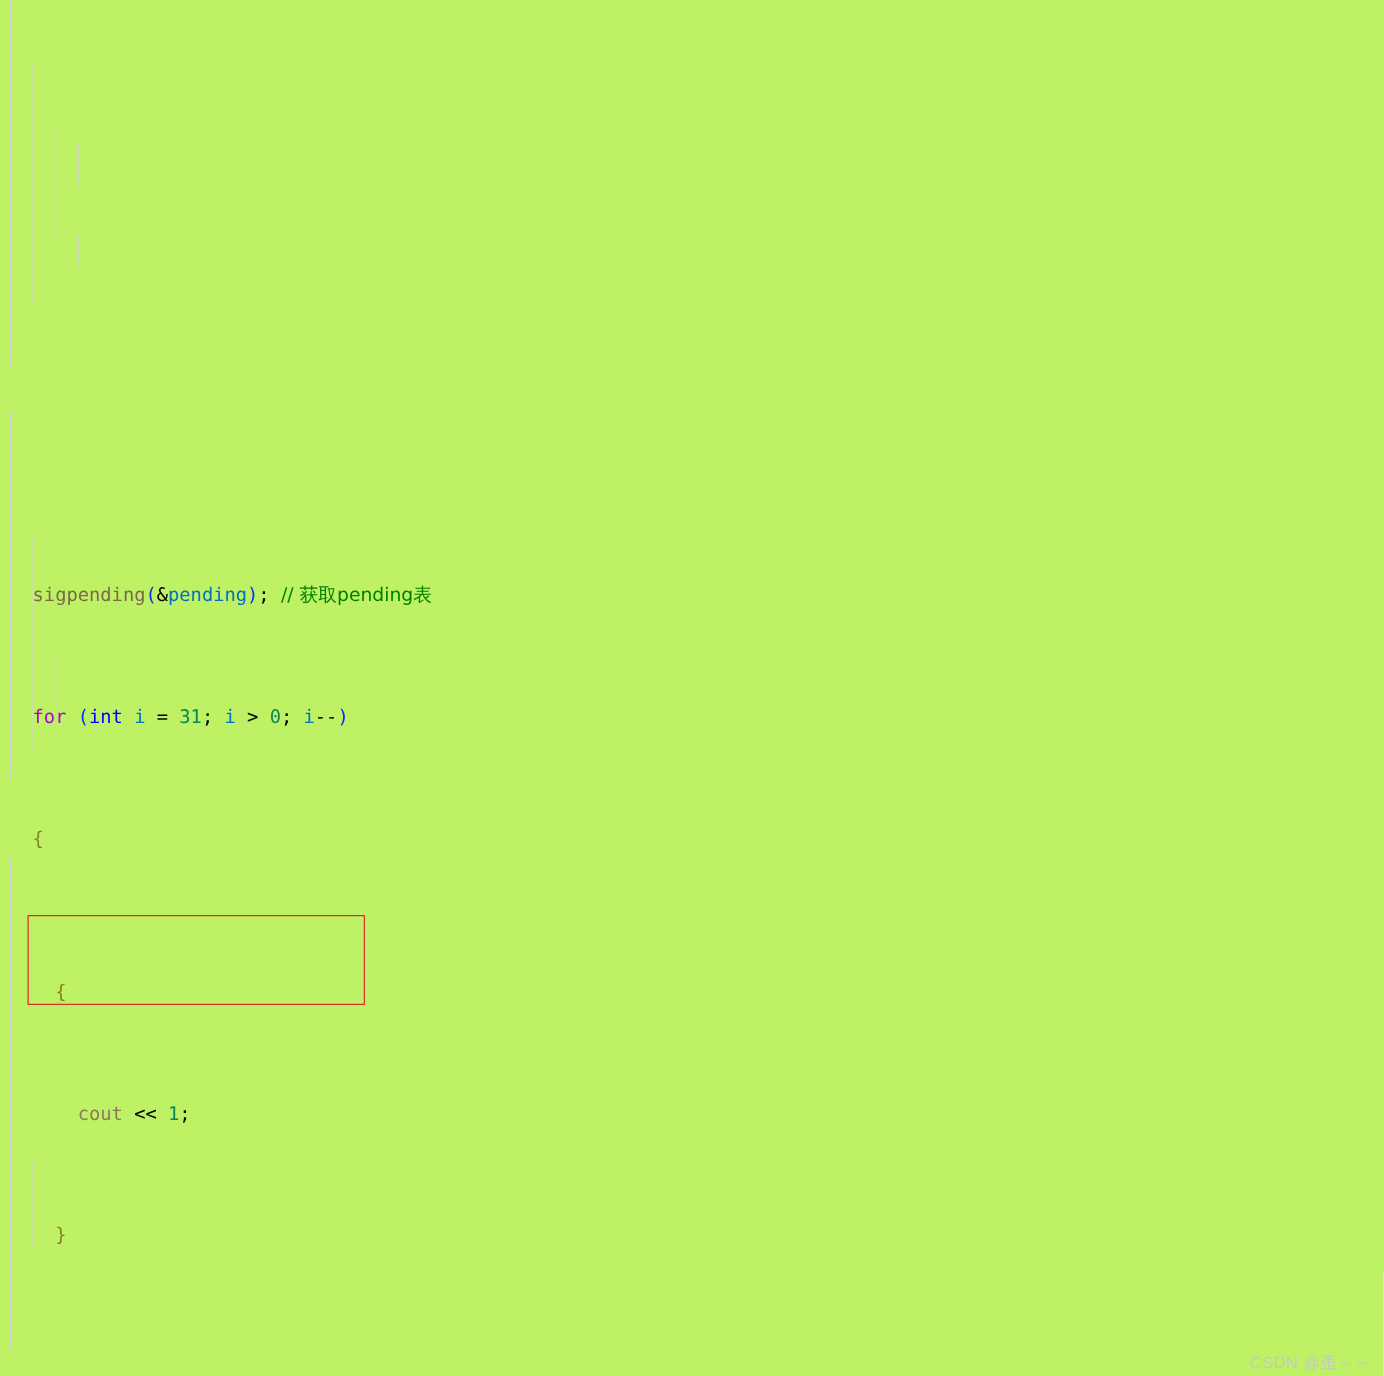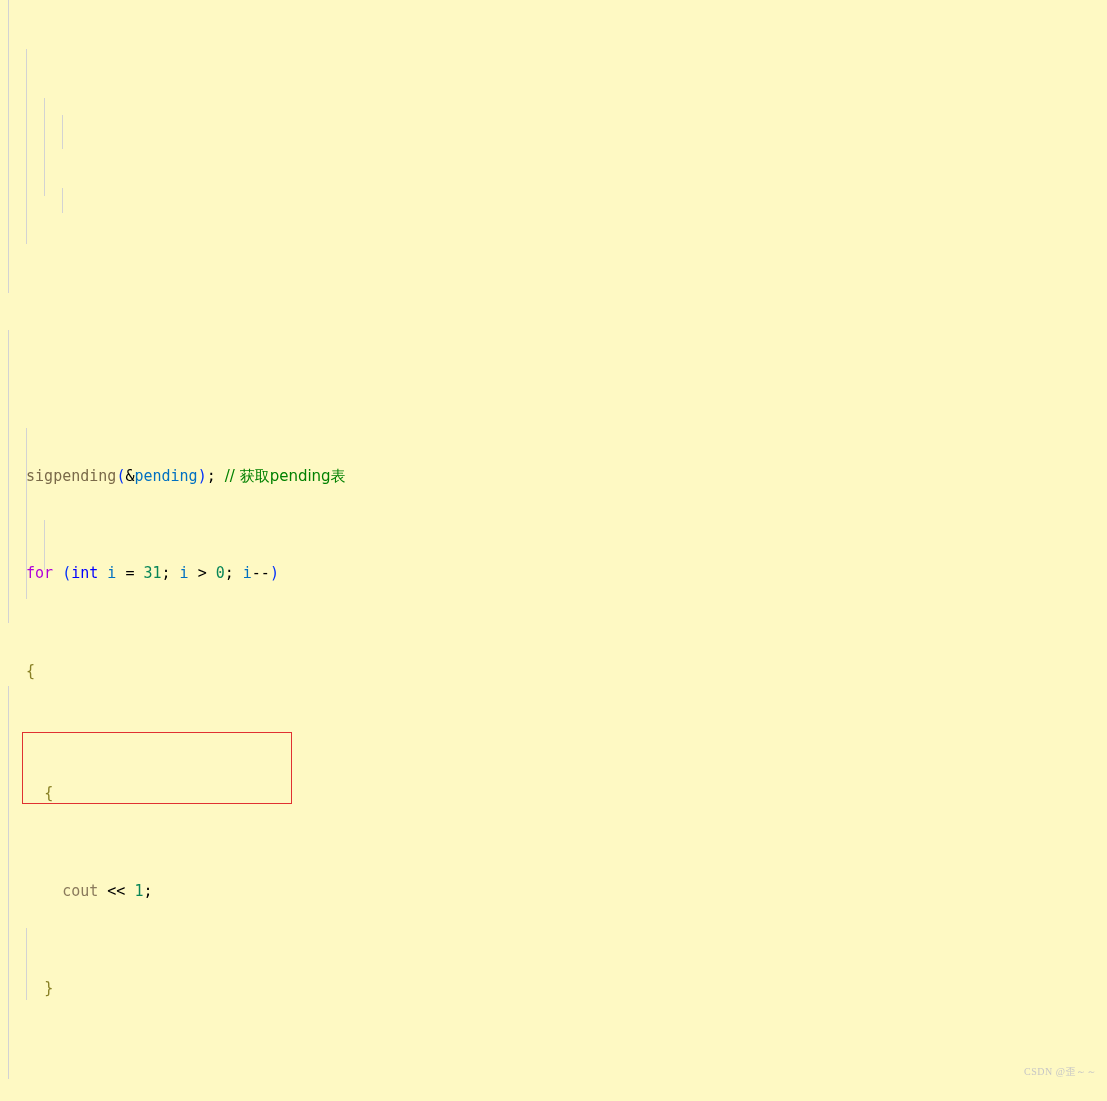--- a/index.html
+++ b/index.html
@@ -15,21 +15,21 @@
     overflow: hidden;
     font-family: "DejaVu Sans Mono", "Liberation Mono", monospace;
   }
 
   
   #editor {
     position: absolute;
     left: 0; top: 0;
     width: 1107px;
     height: 1101px;
-    background: #fef9c3;
+    background: #bef264;
     color: #000000;
     font-size: 15px;
     line-height: 24.4px;
     white-space: pre;
   }
 
   .line {
     position: relative;
     height: 24.4px;
     line-height: 24.4px;
@@ -71,23 +71,23 @@
     height: 72px;
     border: 1px solid #e03131;
     box-sizing: border-box;
     pointer-events: none;
   }
 
   
   #watermark {
     position: absolute;
     right: 10px;
-    bottom: 22px;
-    font-family: Liberation Serif, serif;
-    font-size: 10px;
+    bottom: 2px;
+    font-family: Liberation Sans, sans-serif;
+    font-size: 13px;
     color: #c6c6c6;
     letter-spacing: 0.5px;
     white-space: pre;
   }
 </style>
 </head>
 <body>
 
 <div id="editor">
 

